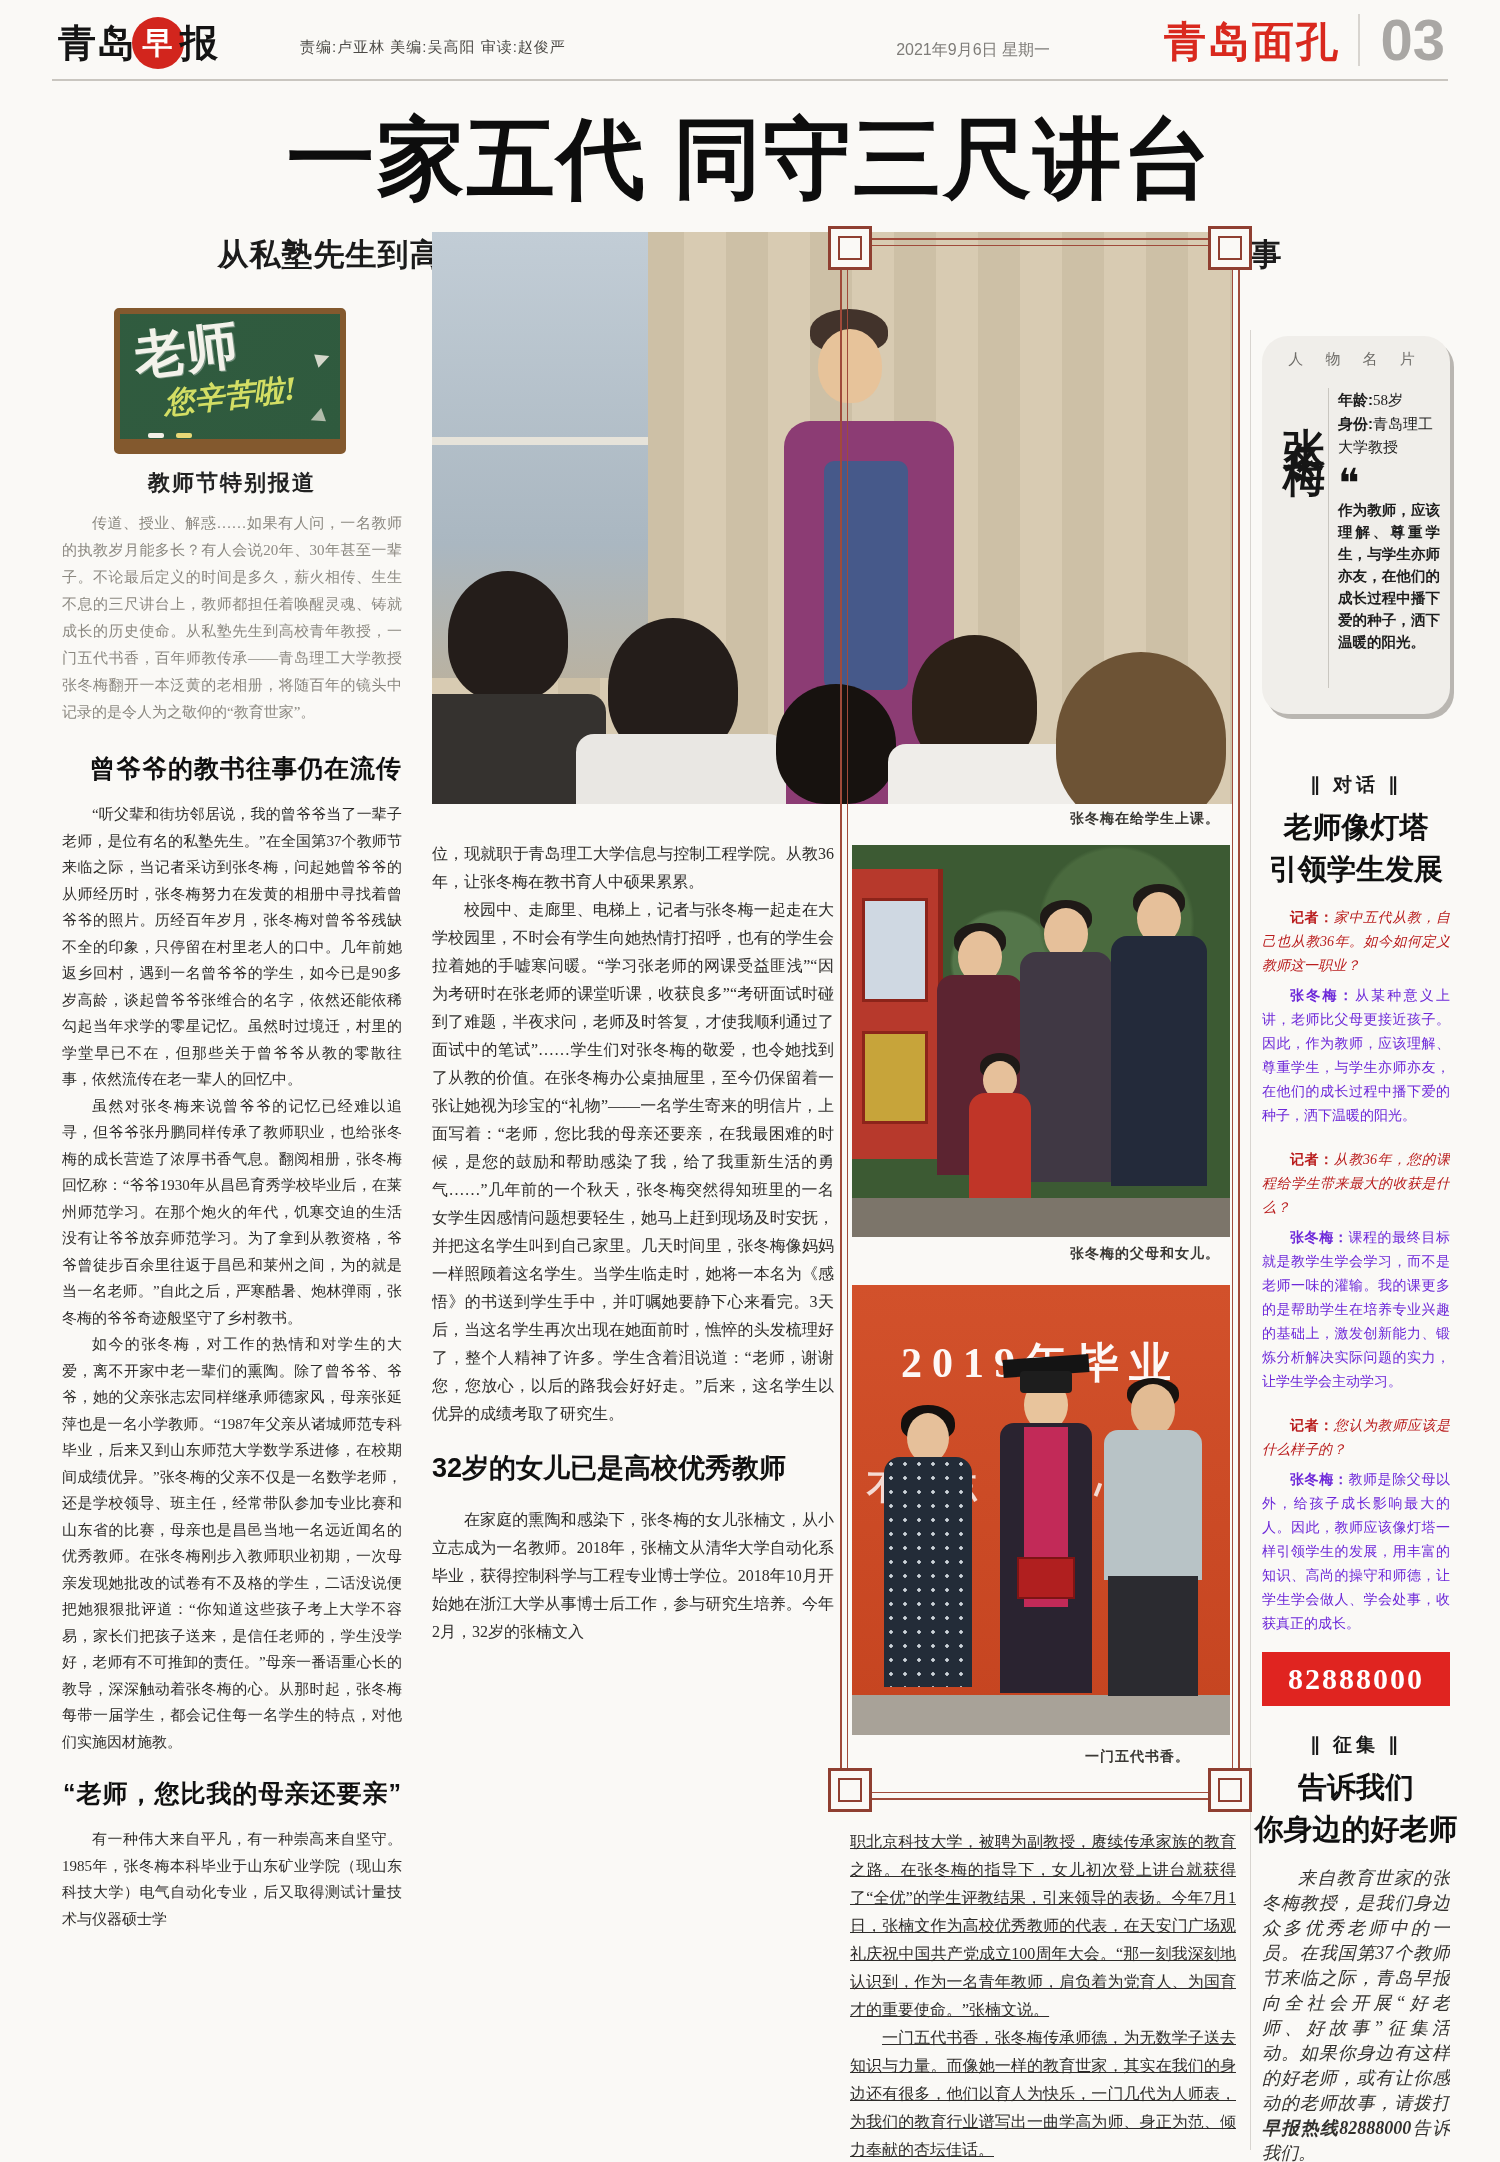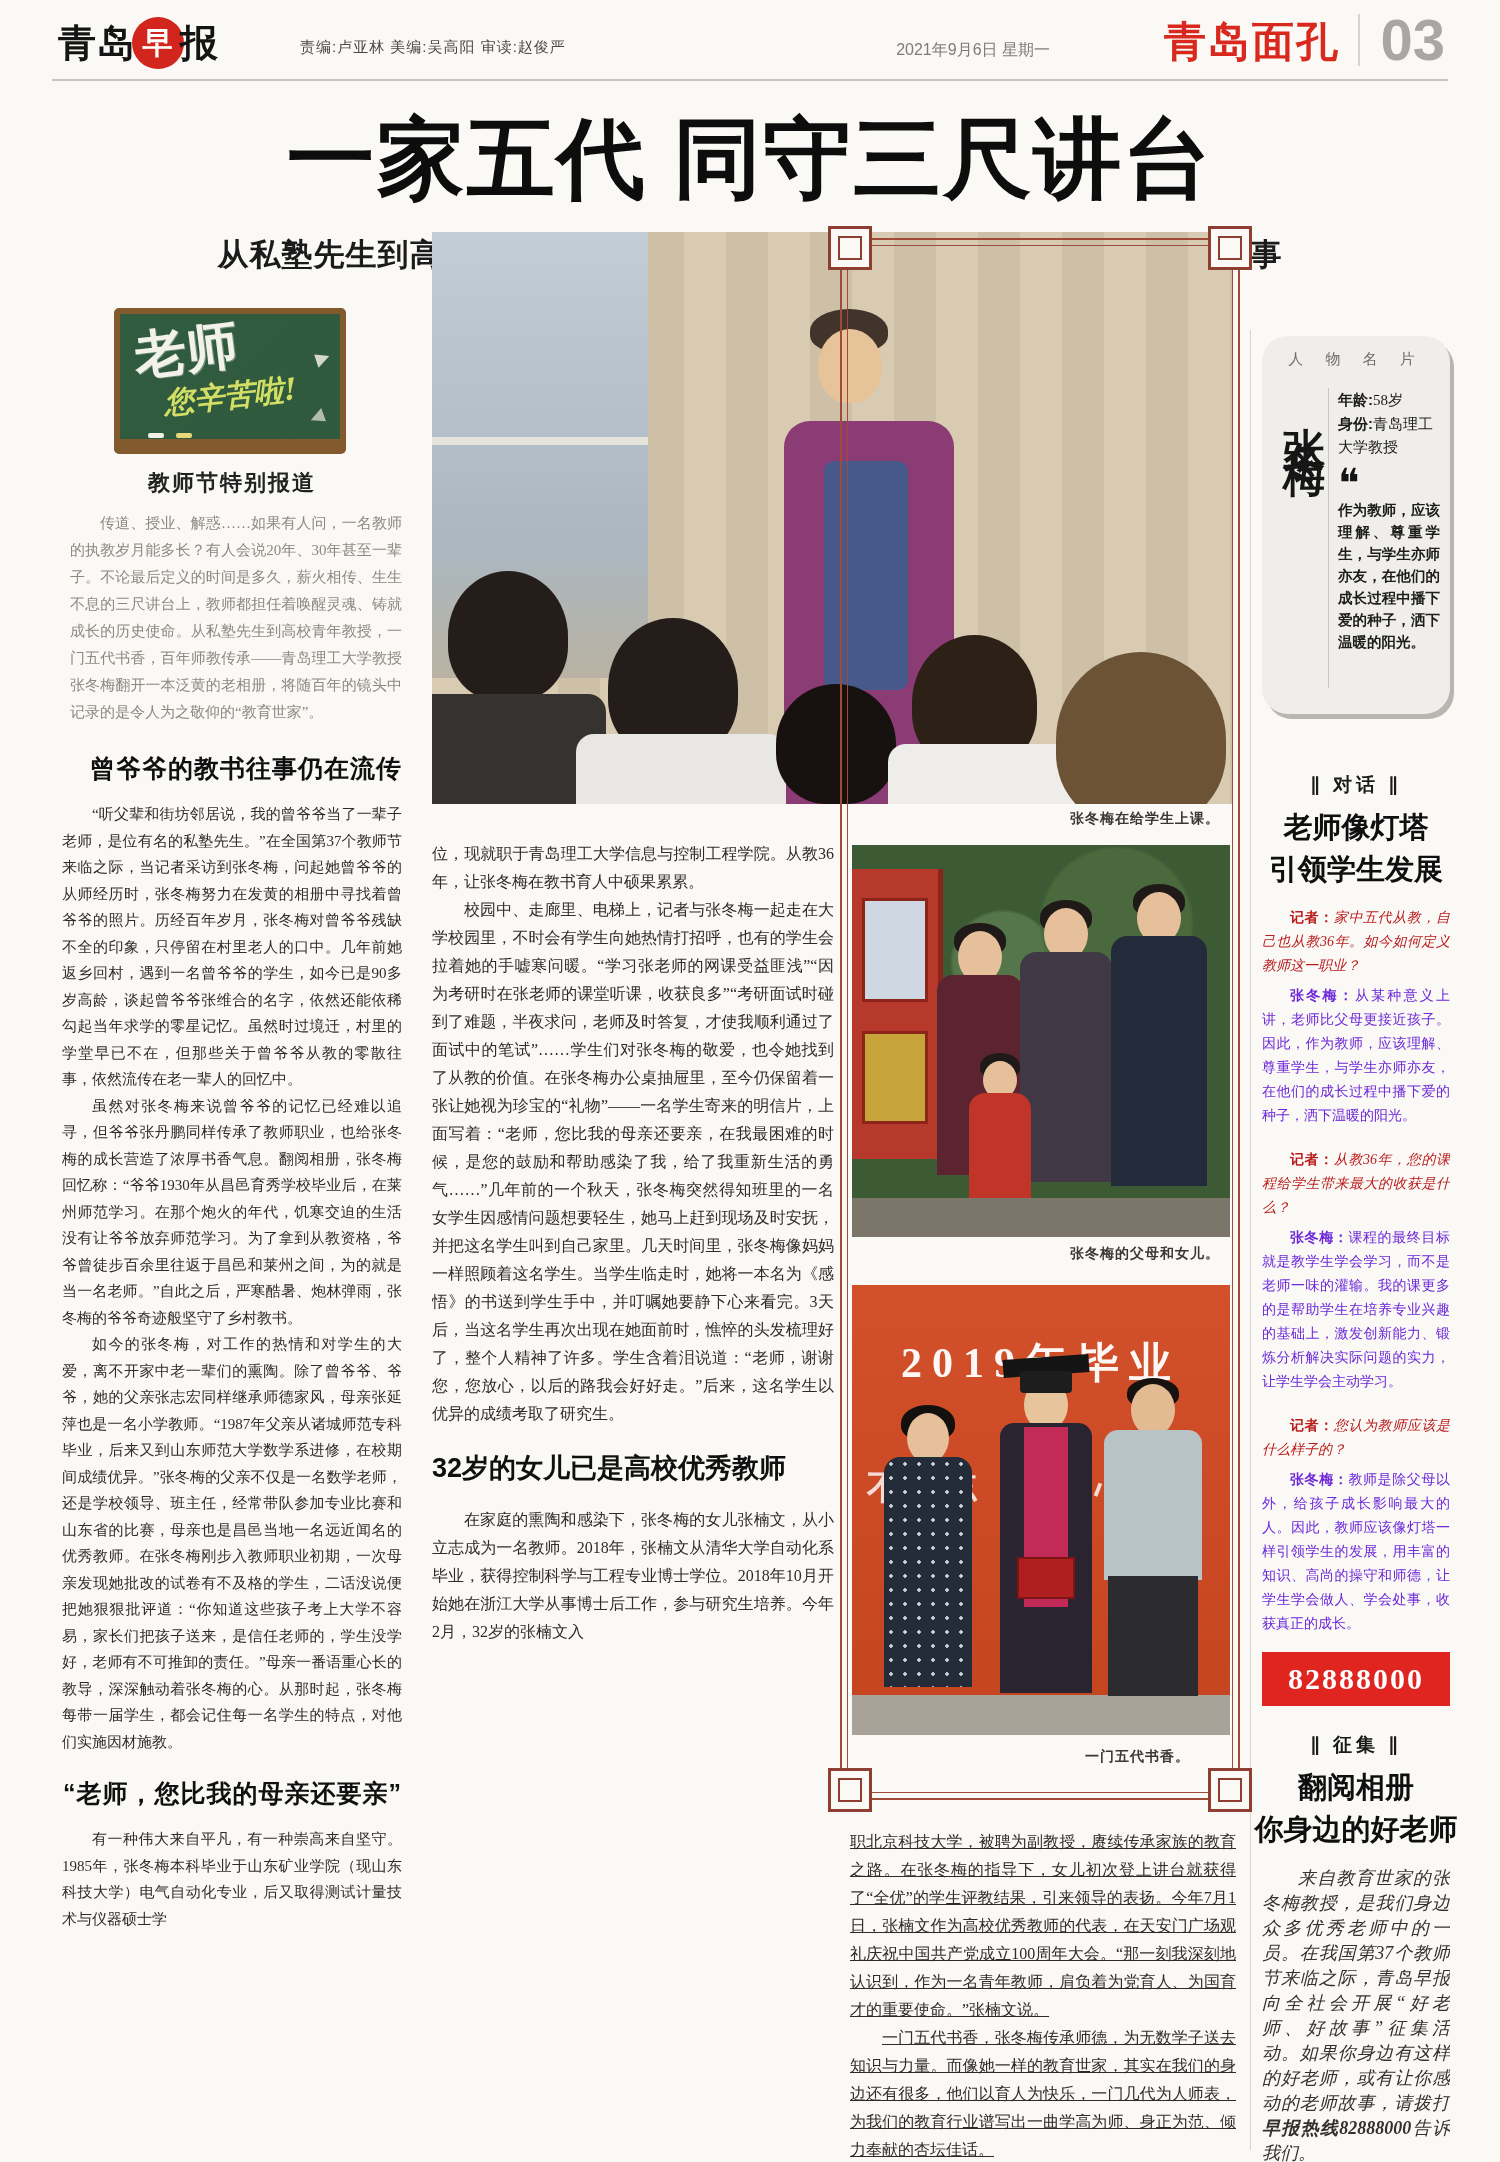--- a/index.html
+++ b/index.html
@@ -36,21 +36,21 @@
   .chalk2{position:absolute;left:44px;top:62px;font-size:30px;font-style:italic;font-weight:bold;color:#d3de64;transform:rotate(-6deg);
           font-family:"DejaVu Serif",serif;}
   .chalk-tray{position:absolute;left:0;right:0;bottom:0;height:9px;background:#83592e;}
   .chalk-piece{position:absolute;width:16px;height:5px;background:#f2efe6;bottom:10px;left:28px;border-radius:2px;}
   .chalk-piece.c2{left:56px;background:#e8d877;}
   .plane{position:absolute;right:10px;top:38px;width:0;height:0;border-left:14px solid #e8e6da;border-top:6px solid transparent;border-bottom:8px solid transparent;transform:rotate(-18deg);opacity:.9;}
   .plane.p2{right:16px;top:96px;transform:rotate(160deg);opacity:.7;}
   .tagline{position:absolute;left:0;width:100%;top:168px;text-align:center;font-size:22px;font-weight:bold;color:#222;
            font-family:"Liberation Sans","DejaVu Sans",sans-serif;letter-spacing:2px;}
   .left-flow{position:absolute;left:0;top:210px;width:340px;height:1650px;overflow:hidden;}
-  .intro{font-size:15px;line-height:27px;color:#8b8880;text-align:justify;text-indent:2em;margin:0 0 26px 8px;}
+  .intro{font-size:15px;line-height:27px;color:#8b8880;text-align:justify;text-indent:2em;margin:0 0 26px 0;}
   .sec-title{font-size:25px;font-weight:bold;color:#101010;font-family:"Liberation Sans","DejaVu Sans",sans-serif;
              margin:6px 0 16px 0;letter-spacing:1px;text-align:right;}
   .p{font-size:15px;line-height:26.5px;text-align:justify;text-indent:2em;margin:0;}
   .p.noindent{text-indent:0;}
 
   
   .main-photo{position:absolute;left:432px;top:232px;width:800px;height:572px;overflow:hidden;background:
       repeating-linear-gradient(90deg,#d8cbb2 0 42px,#cdc0a6 42px 84px);}
   .mp-window{position:absolute;left:0;top:0;width:27%;height:78%;background:linear-gradient(#c2cdd6,#aab7c1 70%,#b9b2a2);}
   .mp-window:before{content:"";position:absolute;left:0;right:0;top:46%;height:8px;background:#e6e3da;display:block;}
@@ -301,21 +301,21 @@
     <p class="q" data-name="question"><b>记者：</b><span>从教36年，您的课程给学生带来最大的收获是什么？</span></p>
     <p class="a" data-name="answer"><b>张冬梅：</b><span>课程的最终目标就是教学生学会学习，而不是老师一味的灌输。我的课更多的是帮助学生在培养专业兴趣的基础上，激发创新能力、锻炼分析解决实际问题的实力，让学生学会主动学习。</span></p>
     <p class="q" data-name="question"><b>记者：</b><span>您认为教师应该是什么样子的？</span></p>
     <p class="a" data-name="answer"><b>张冬梅：</b><span>教师是除父母以外，给孩子成长影响最大的人。因此，教师应该像灯塔一样引领学生的发展，用丰富的知识、高尚的操守和师德，让学生学会做人、学会处事，收获真正的成长。</span></p>
   </div>
 
   <div class="hotline" data-name="hotline-banner">82888000</div>
 
   <div class="sol-kicker" data-name="solicitation-kicker">∥ 征集 ∥</div>
   <div class="sol-title" data-name="solicitation-title">
-    <span data-name="solicitation-title-line1">翻阅相册</span><br>
+    <span data-name="solicitation-title-line1">告诉我们</span><br>
     <span data-name="solicitation-title-line2">你身边的好老师</span>
   </div>
   <div class="sol-body" data-name="solicitation-body">
     <p class="bp" data-name="solicitation-text"><span>来自教育世家的张冬梅教授，是我们身边众多优秀老师中的一员。在我国第37个教师节来临之际，青岛早报向全社会开展“好老师、好故事”征集活动。如果你身边有这样的好老师，或有让你感动的老师故事，请拨打</span><b>早报热线82888000</b><span>告诉我们。</span></p>
     <p class="credit" data-name="credit-line">本版撰稿 观海新闻/青岛早报记者 钟尚蕾 图片均由本人提供</p>
   </div>
 
 </div>
 
 </body></html>

